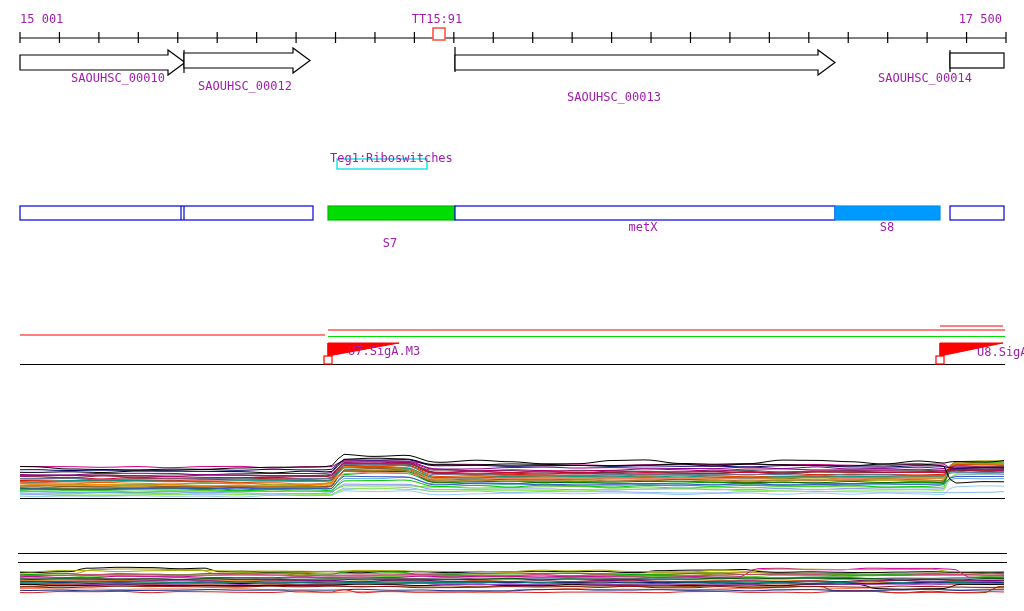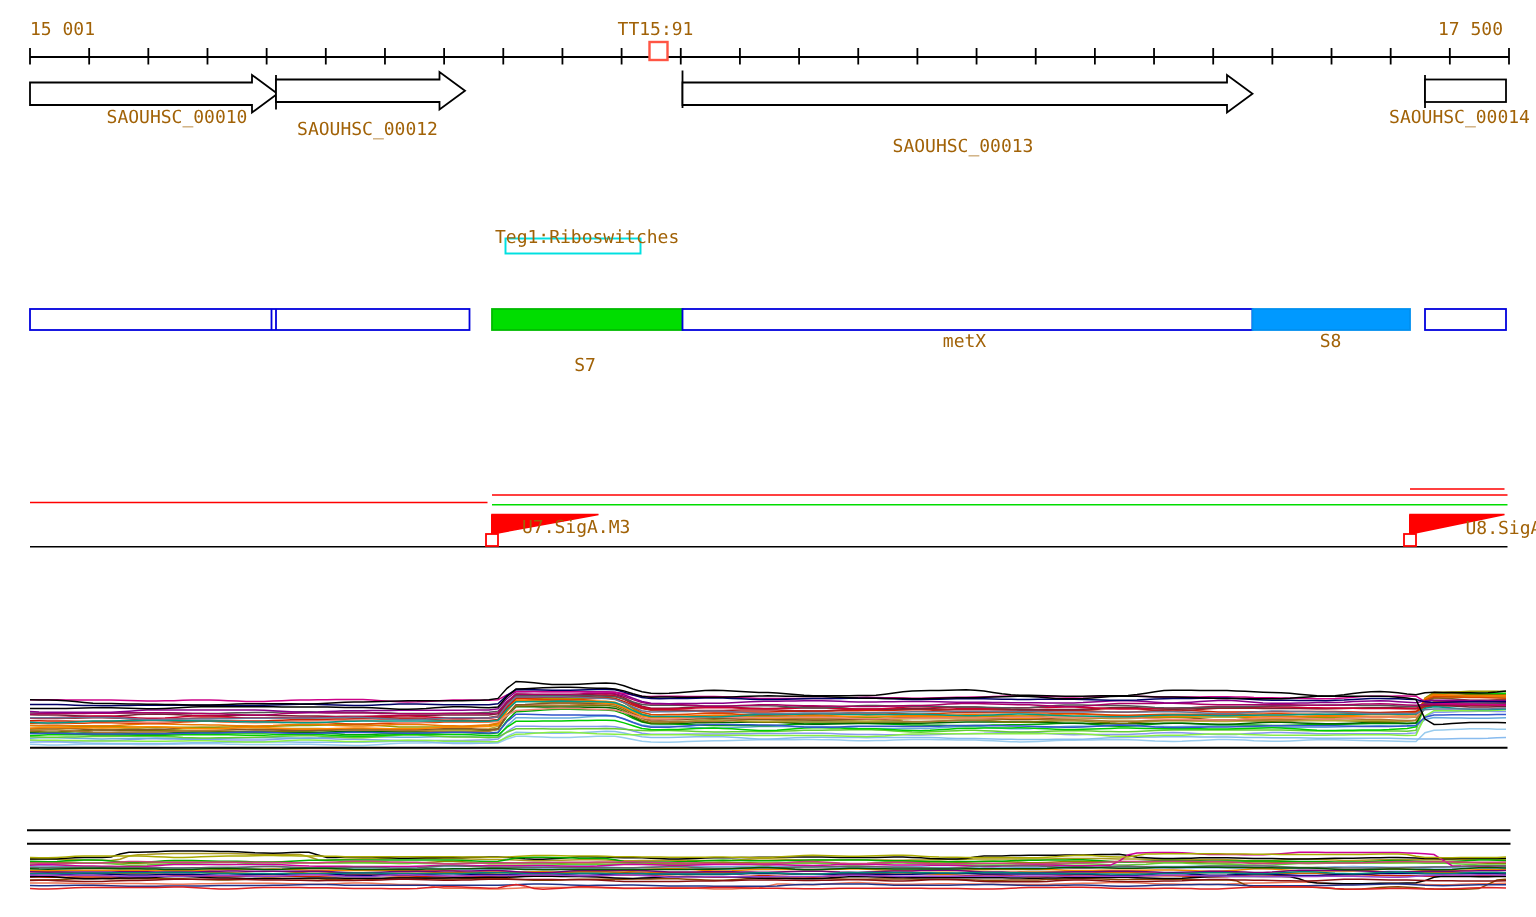--- a/index.html
+++ b/index.html
@@ -3,21 +3,21 @@
 <meta charset="utf-8">
 <style>
   html,body{margin:0;padding:0;background:#fff;}
   #canvas{
     position:relative;width:1024px;height:611px;background:#ffffff;
     font-family:"DejaVu Sans Mono","Liberation Mono",monospace;
     overflow:hidden;
   }
   #gfx{position:absolute;left:0;top:0;}
   .lbl{
-    position:absolute;font-size:12px;line-height:12px;color:#a16207;
+    position:absolute;font-size:12px;line-height:12px;color:#a21caf;
     white-space:pre;letter-spacing:0px;
   }
   .lbl.center{transform:translateX(-50%);text-align:right;}
   .lbl.right{transform:translateX(-100%);text-align:center;}
 </style>
 </head>
 <body>
 
 <div id="canvas">
   <svg id="gfx" width="1024" height="611">
@@ -166,22 +166,22 @@
         <polyline points="20,592.4 26,592.7 32,592.7 38,592.5 44,592.2 50,591.9 56,591.6 62,591.6 68,591.6 74,591.6 80,591.7 86,591.7 92,591.7 98,591.7 104,591.6 110,591.5 116,591.4 122,591.4 128,591.6 134,592.0 140,592.4 146,592.6 152,592.7 158,592.5 164,592.2 170,591.9 176,591.6 182,591.6 188,591.6 194,591.7 200,591.7 206,591.8 212,591.8 218,591.9 224,592.0 230,592.2 236,592.3 242,592.3 248,592.4 254,592.4 260,592.5 266,592.5 272,592.5 278,592.3 284,591.9 290,591.5 296,591.2 302,591.1 308,591.3 314,591.6 320,591.9 326,592.1 332,592.0 338,590.7 344,589.6 350,590.6 356,592.3 362,592.8 368,592.5 374,592.1 380,591.6 386,591.2 392,591.1 398,591.3 404,591.6 410,591.9 416,592.1 422,592.1 428,592.1 434,592.2 440,592.2 446,592.2 452,592.2 458,592.1 464,592.0 470,591.8 476,591.7 482,591.6 488,591.7 494,591.9 500,592.0 506,592.1 512,592.1 518,592.2 524,592.3 530,592.4 536,592.5 542,592.5 548,592.5 554,592.3 560,592.2 566,592.1 572,592.1 578,592.1 584,592.1 590,592.1 596,592.1 602,592.1 608,592.1 614,592.2 620,592.3 626,592.3 632,592.3 638,592.4 644,592.5 650,592.6 656,592.7 662,592.7 668,592.5 674,592.2 680,591.9 686,591.7 692,591.6 698,591.6 704,591.6 710,591.5 716,591.5 722,591.5 728,591.7 734,591.9 740,592.2 746,592.4 752,592.4 758,592.4 764,592.3 770,592.3 776,592.2 782,592.2 788,592.3 794,592.4 800,592.6 806,592.7 812,592.7 818,592.4 824,592.0 830,591.6 836,591.3 842,591.2 848,591.2 854,591.2 860,591.2 866,591.2 872,591.3 878,591.5 884,591.9 890,592.4 896,592.7 902,592.8 908,592.7 914,592.6 920,592.5 926,592.4 932,592.4 938,592.4 944,592.5 950,592.6 956,592.7 962,592.7 968,592.5 974,592.3 980,592.0 986,591.8 992,591.7 998,591.8 1004,592.0 " fill="none" stroke="#dd2222" stroke-width="1"></polyline>
       </g>
     </svg>
 
   <div class="lbl" style="left:20px;top:13px">15 001</div>
   <div class="lbl center" style="left:437px;top:13px">TT15:91</div>
   <div class="lbl right" style="left:1002px;top:13px">17 500</div>
 
   <div class="lbl center" style="left:118px;top:72px">SAOUHSC_00010</div>
   <div class="lbl center" style="left:245px;top:80px">SAOUHSC_00012</div>
-  <div class="lbl center" style="left:642px;top:91px">SAOUHSC_00013</div>
-  <div class="lbl center" style="left:973px;top:72px">SAOUHSC_00014</div>
+  <div class="lbl center" style="left:614px;top:91px">SAOUHSC_00013</div>
+  <div class="lbl center" style="left:925px;top:72px">SAOUHSC_00014</div>
 
   <div class="lbl" style="left:330px;top:152px">Teg1:Riboswitches</div>
 
   <div class="lbl center" style="left:390px;top:237px">S7</div>
   <div class="lbl center" style="left:643px;top:221px">metX</div>
   <div class="lbl center" style="left:887px;top:221px">S8</div>
 
   <div class="lbl" style="left:348px;top:345px">U7.SigA.M3</div>
   <div class="lbl" style="left:977px;top:346px">U8.SigA.</div>
 </div>

